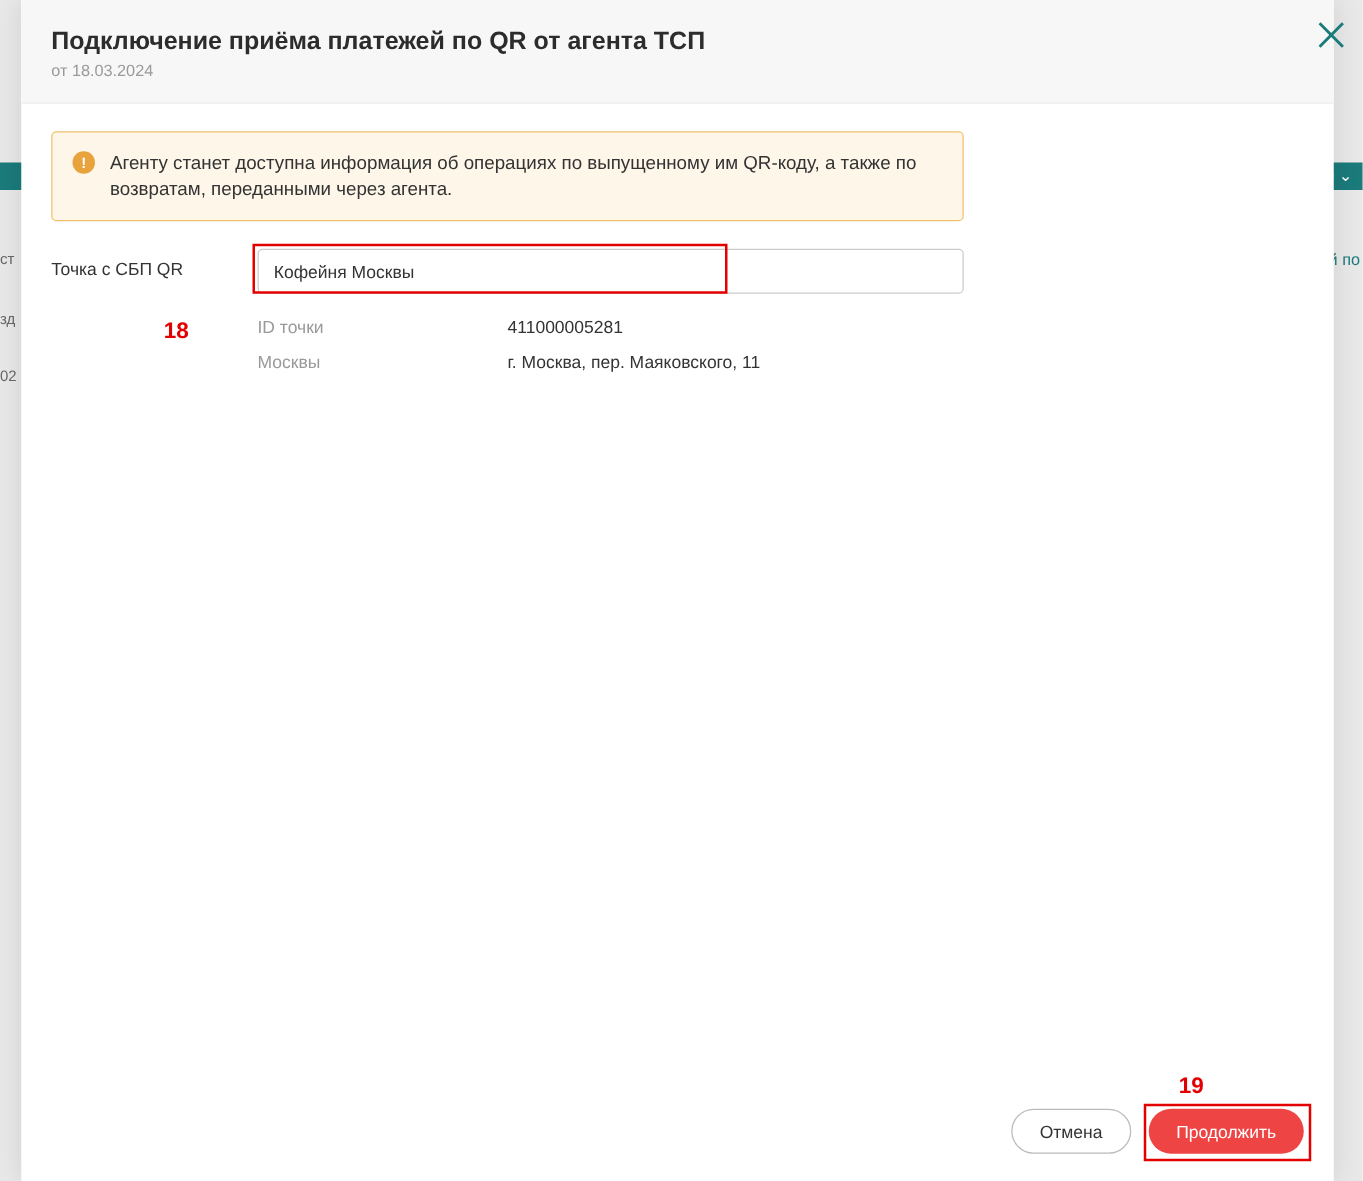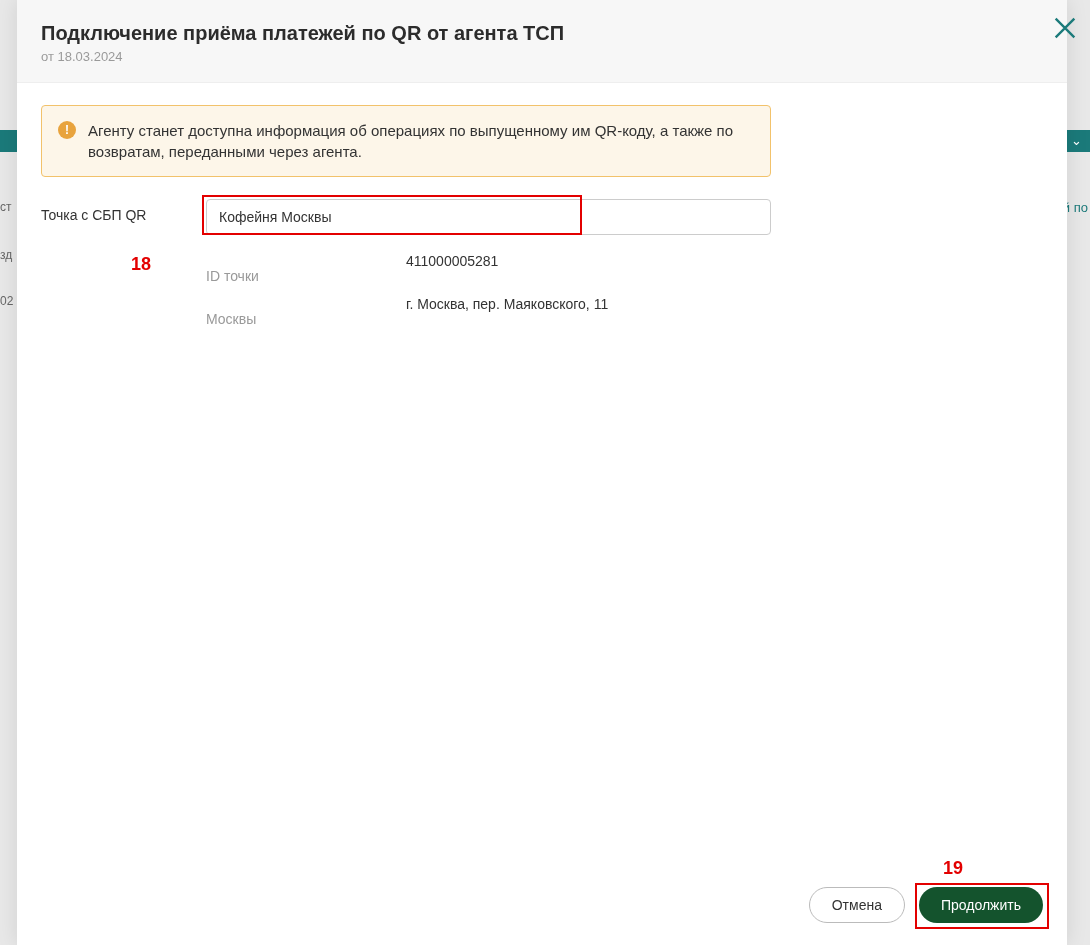--- a/index.html
+++ b/index.html
@@ -207,21 +207,20 @@
     }
 
     .detail-row {
       display: flex;
       padding: 8px 0 4px 0;
     }
     .detail-label {
       width: 200px;
       font-size: 14px;
       color: #999;
-      margin-top: 15px;
     }
     .detail-value {
       font-size: 14px;
       color: #333;
     }
 
     .footer {
       padding: 18px 24px 22px;
       display: flex;
       justify-content: flex-end;
@@ -238,21 +237,21 @@
       border: none;
       display: inline-flex;
       align-items: center;
     }
     .btn-secondary {
       background: #fff;
       border: 1px solid #bbb;
       color: #333;
     }
     .btn-primary {
-      background: #14532d;
+      background: #ef4444;
       color: #fff;
     }
     .redbox-19 {
       position: absolute;
       right: 18px;
       bottom: 16px;
       width: 134px; height: 46px;
       border: 2px solid #e30000;
       pointer-events: none;
     }

